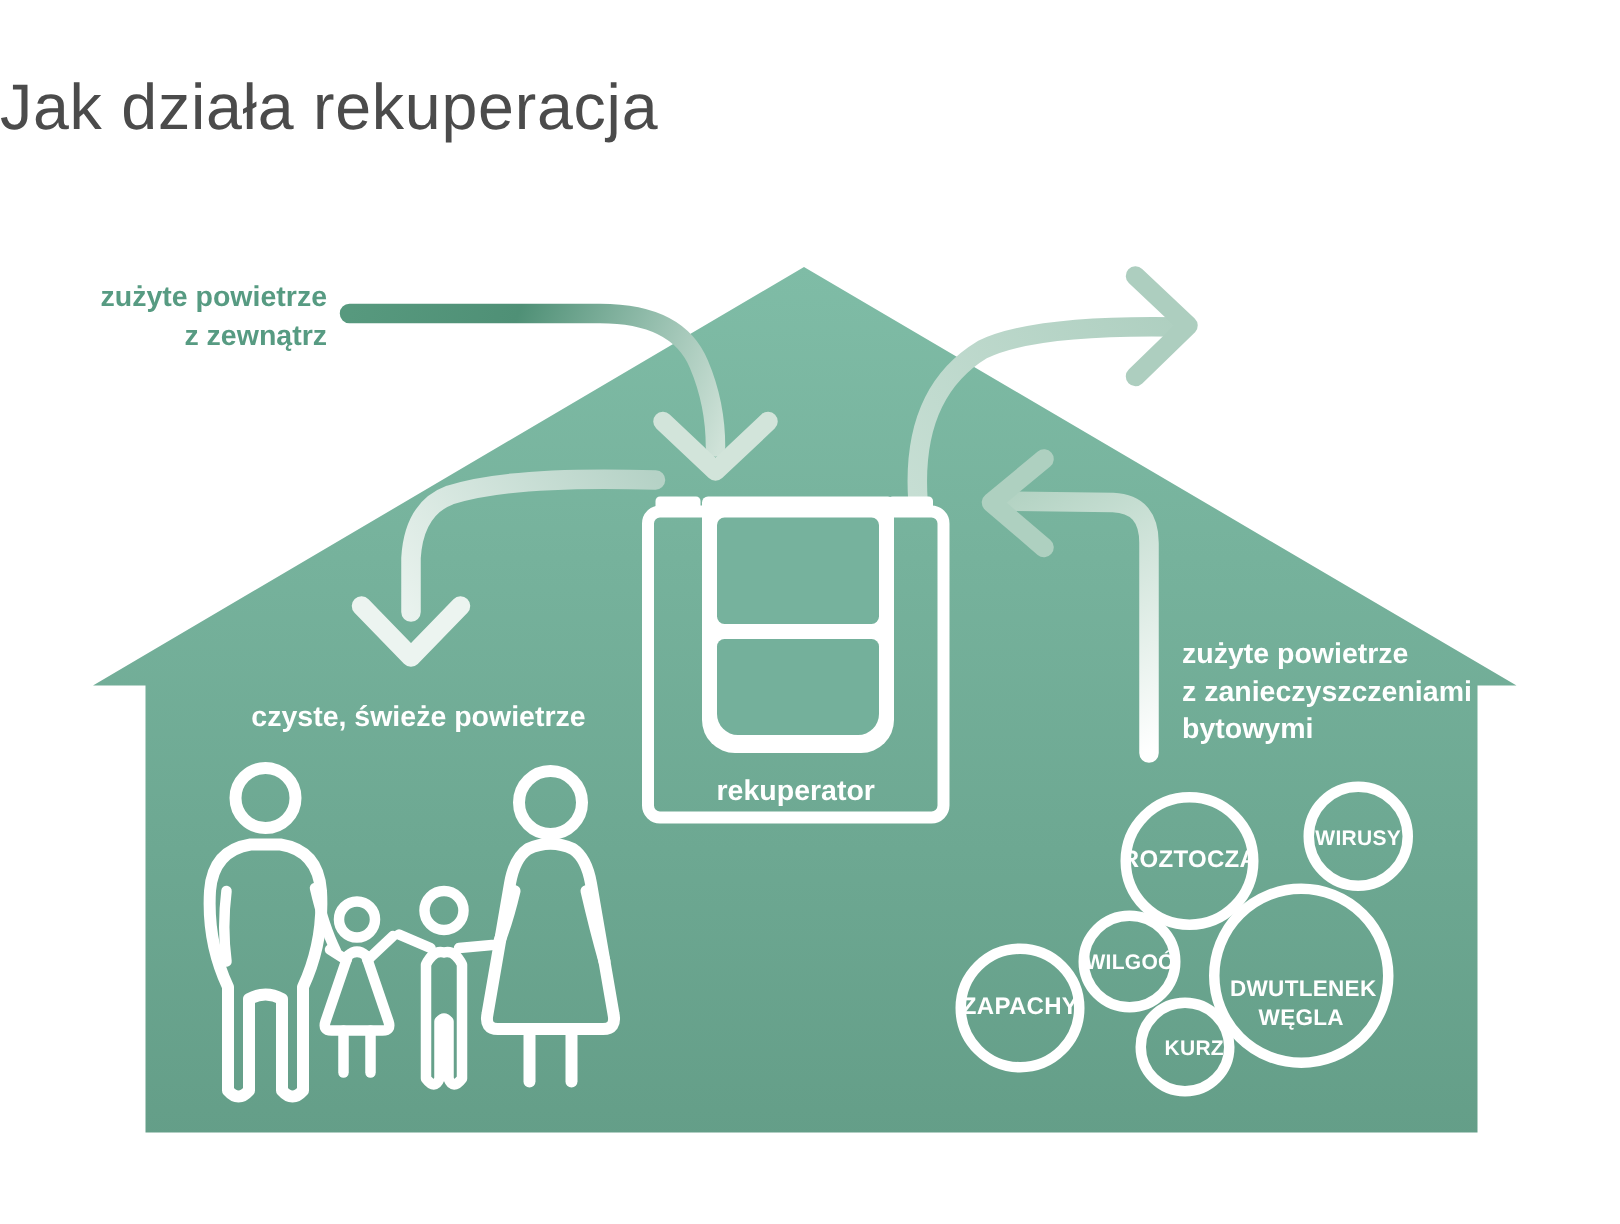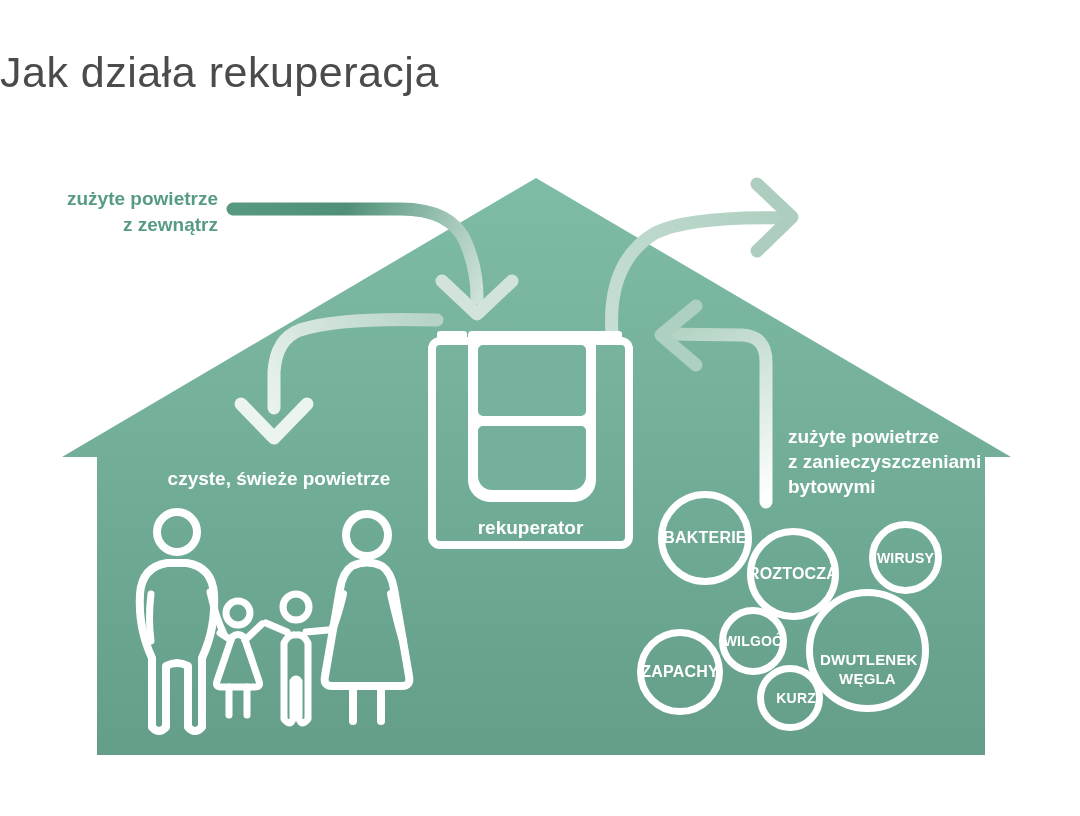--- a/index.html
+++ b/index.html
@@ -154,23 +154,20 @@
     </div>
     <div class="lbl lbl-clean">
       <span>czyste, świeże powietrze</span>
     </div>
     <div class="lbl lbl-used">
       <span>zużyte powietrze</span>
       <span>z zanieczyszczeniami</span>
       <span>bytowymi</span>
     </div>
 
-    <div class="circle fs16" style="left:658px;top:491px;width:94px;height:94px;">
-      <span>BAKTERIE</span>
-    </div>
     <div class="circle fs16" style="left:747px;top:528px;width:92px;height:92px;">
       <span>ROZTOCZA</span>
     </div>
     <div class="circle fs14" style="left:869px;top:521px;width:73px;height:73px;">
       <span>WIRUSY</span>
     </div>
     <div class="circle fs14" style="left:719px;top:607px;width:68px;height:68px;">
       <span>WILGOĆ</span>
     </div>
     <div class="circle fs16" style="left:637px;top:629px;width:86px;height:86px;">

